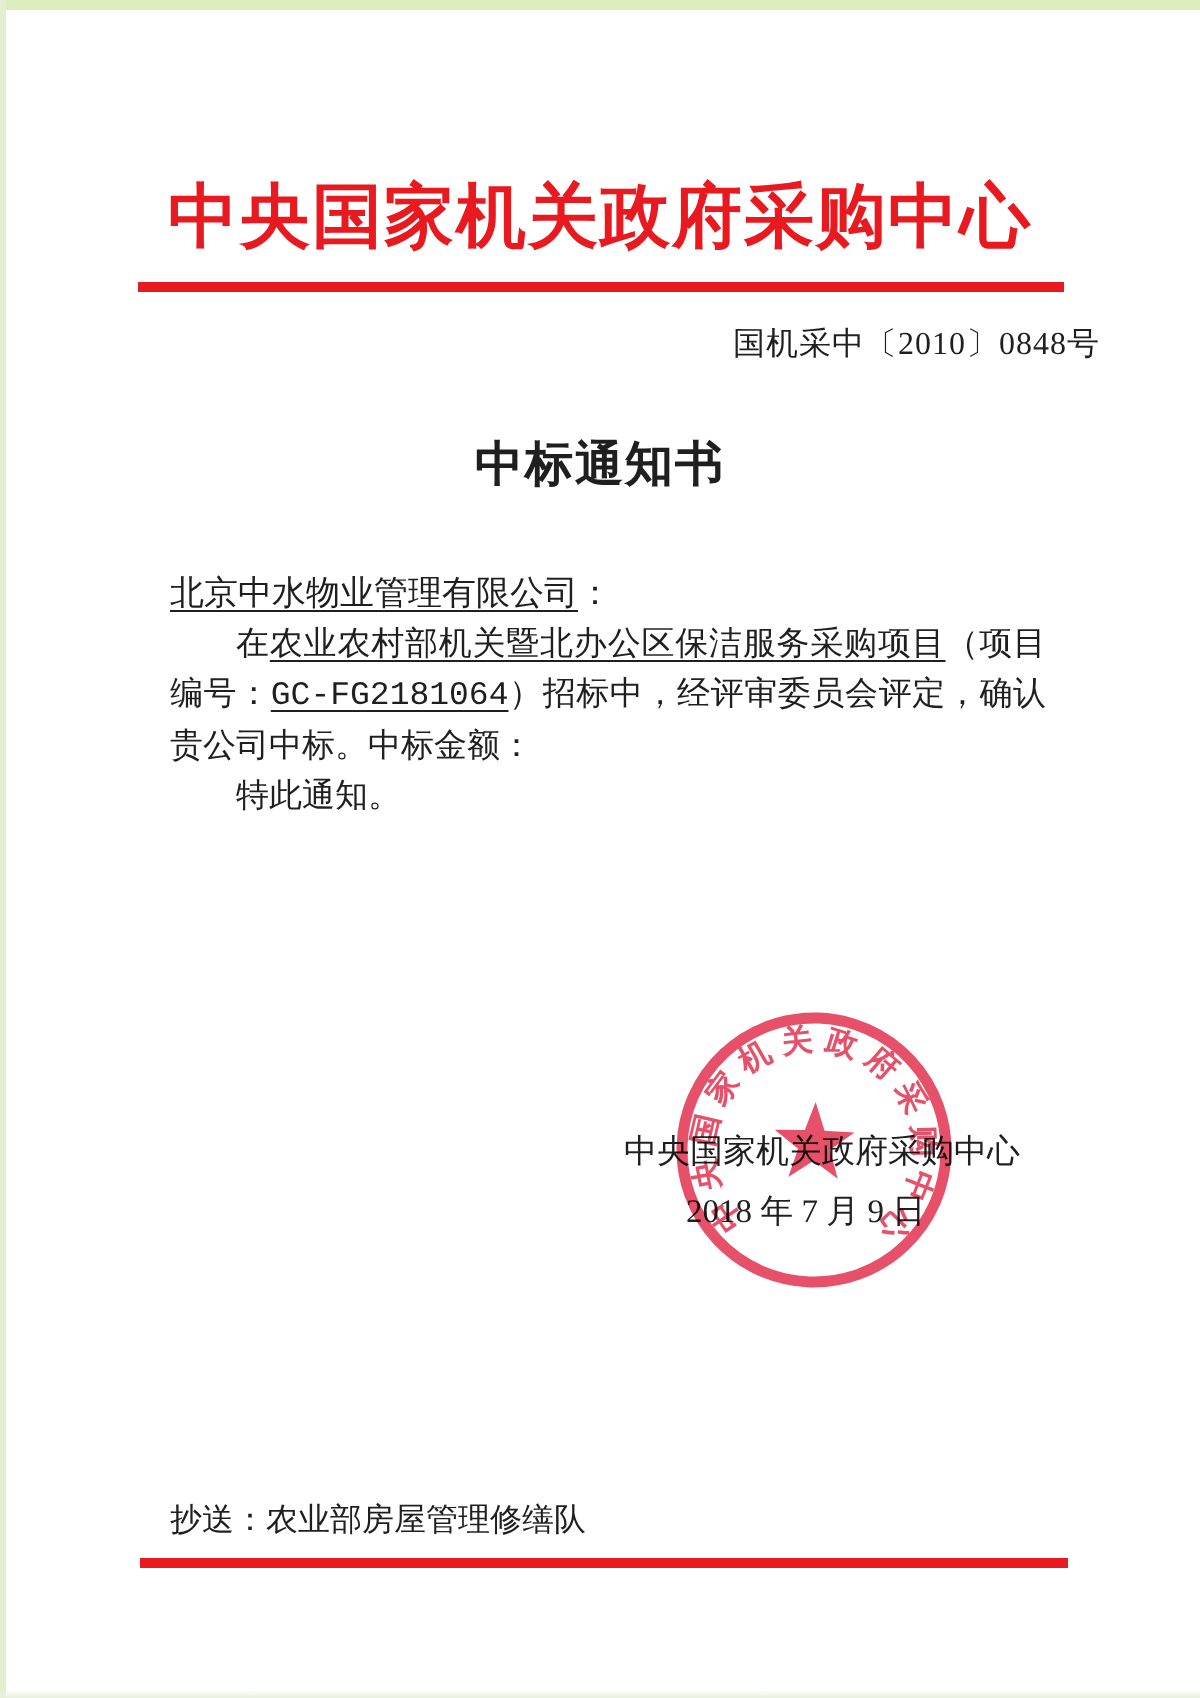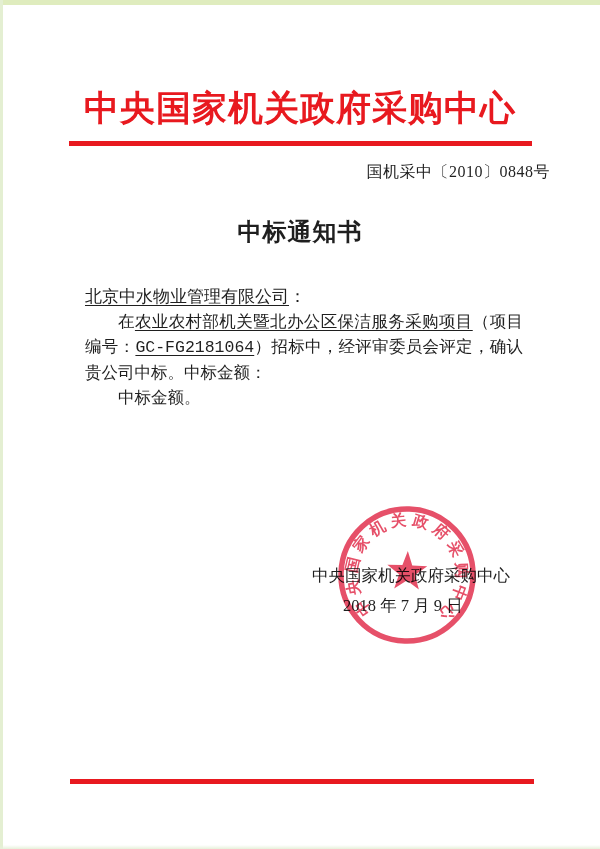--- a/index.html
+++ b/index.html
@@ -111,27 +111,28 @@
   <div class="org-name">中央国家机关政府采购中心</div>
   <div class="header-rule"></div>
   <div class="doc-number">国机采中〔2010〕0848号</div>
 
   <div class="doc-title">中标通知书</div>
 
   <div class="addressee"><span class="u">北京中水物业管理有限公司</span><span>：</span></div>
 
   <div class="body-block">
     <p class="para"><span>在</span><span class="u">农业农村部机关暨北办公区保洁服务采购项目</span><span>（项目编号：</span><span class="u">GC-FG2181064</span><span>）招标中，经评审委员会评定，确认贵公司中标。中标金额：</span></p>
-    <p class="para">中标金额。</p>
+    <p class="para">特此通知。</p>
   </div>
 
   <div class="signature-org">中央国家机关政府采购中心</div>
   <div class="signature-date">2018 年 7 月 9 日</div>
 
   <svg class="stamp" viewBox="0 0 142 142" aria-hidden="true">
     <circle cx="71" cy="71" r="66" fill="none" stroke="#e23350" stroke-width="5.5"></circle>
     <path id="stampArc" d="M 38.86 109.3 A 50 50 0 1 1 103.14 109.3" fill="none"></path>
     <text font-size="15.5" letter-spacing="5" fill="#e23350" font-weight="bold"><textPath href="#stampArc" startOffset="2">中央国家机关政府采购中心</textPath></text>
     <polygon fill="#e23350" points="71,47 66.06,61.2 51.03,61.51 63.01,70.6 58.66,84.99 71,76.4 83.34,84.99 78.99,70.6 90.97,61.51 75.94,61.2"></polygon>
   </svg>
 
+  <div class="cc-line"><span>抄送：</span><span>农业部房屋管理修缮队</span></div>
   <div class="footer-rule"></div>
 </div>
 
 </body></html>

